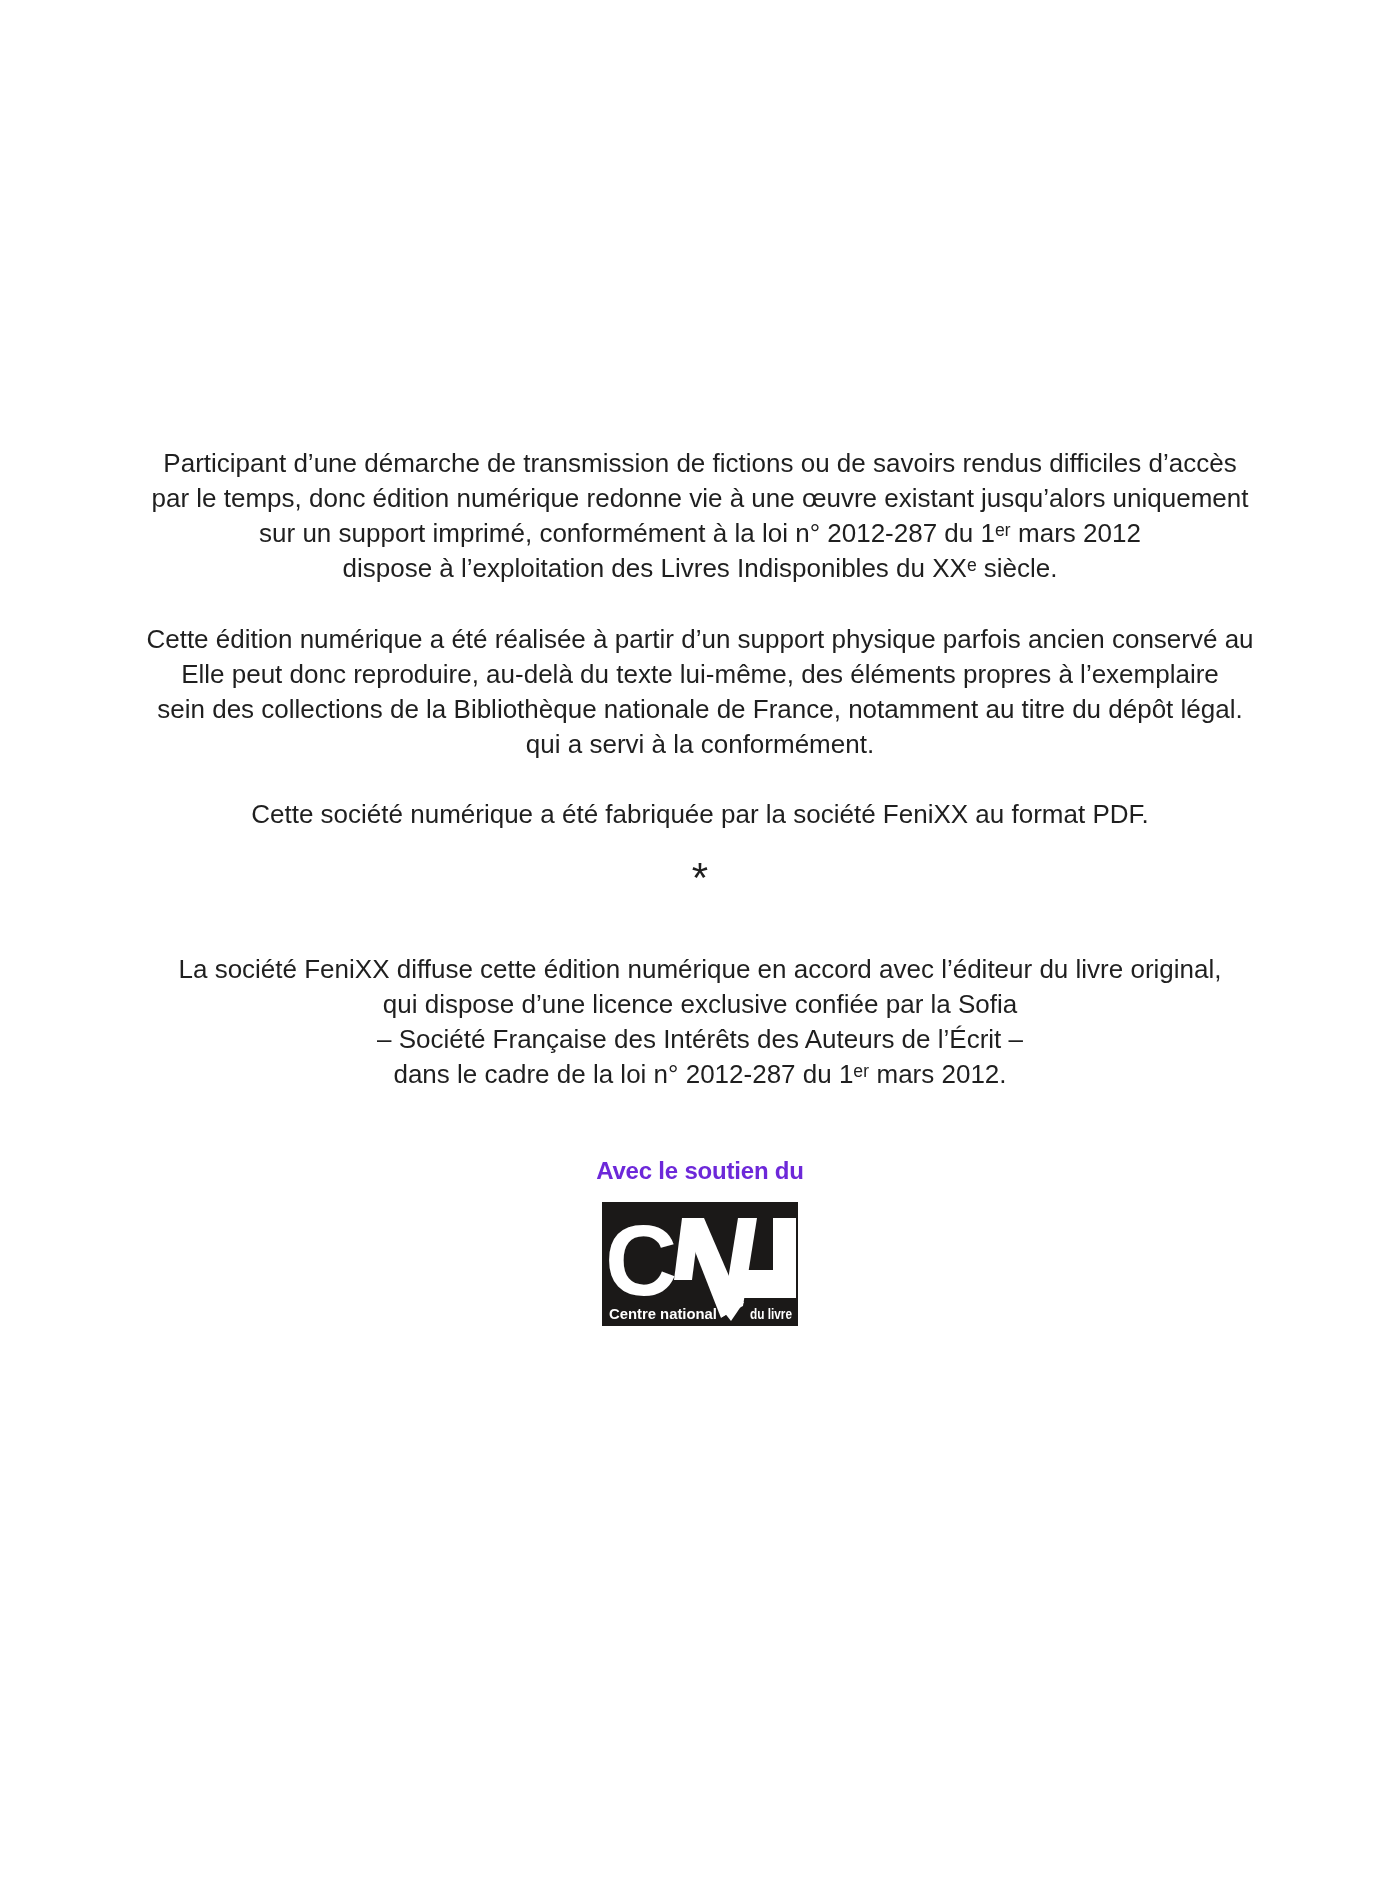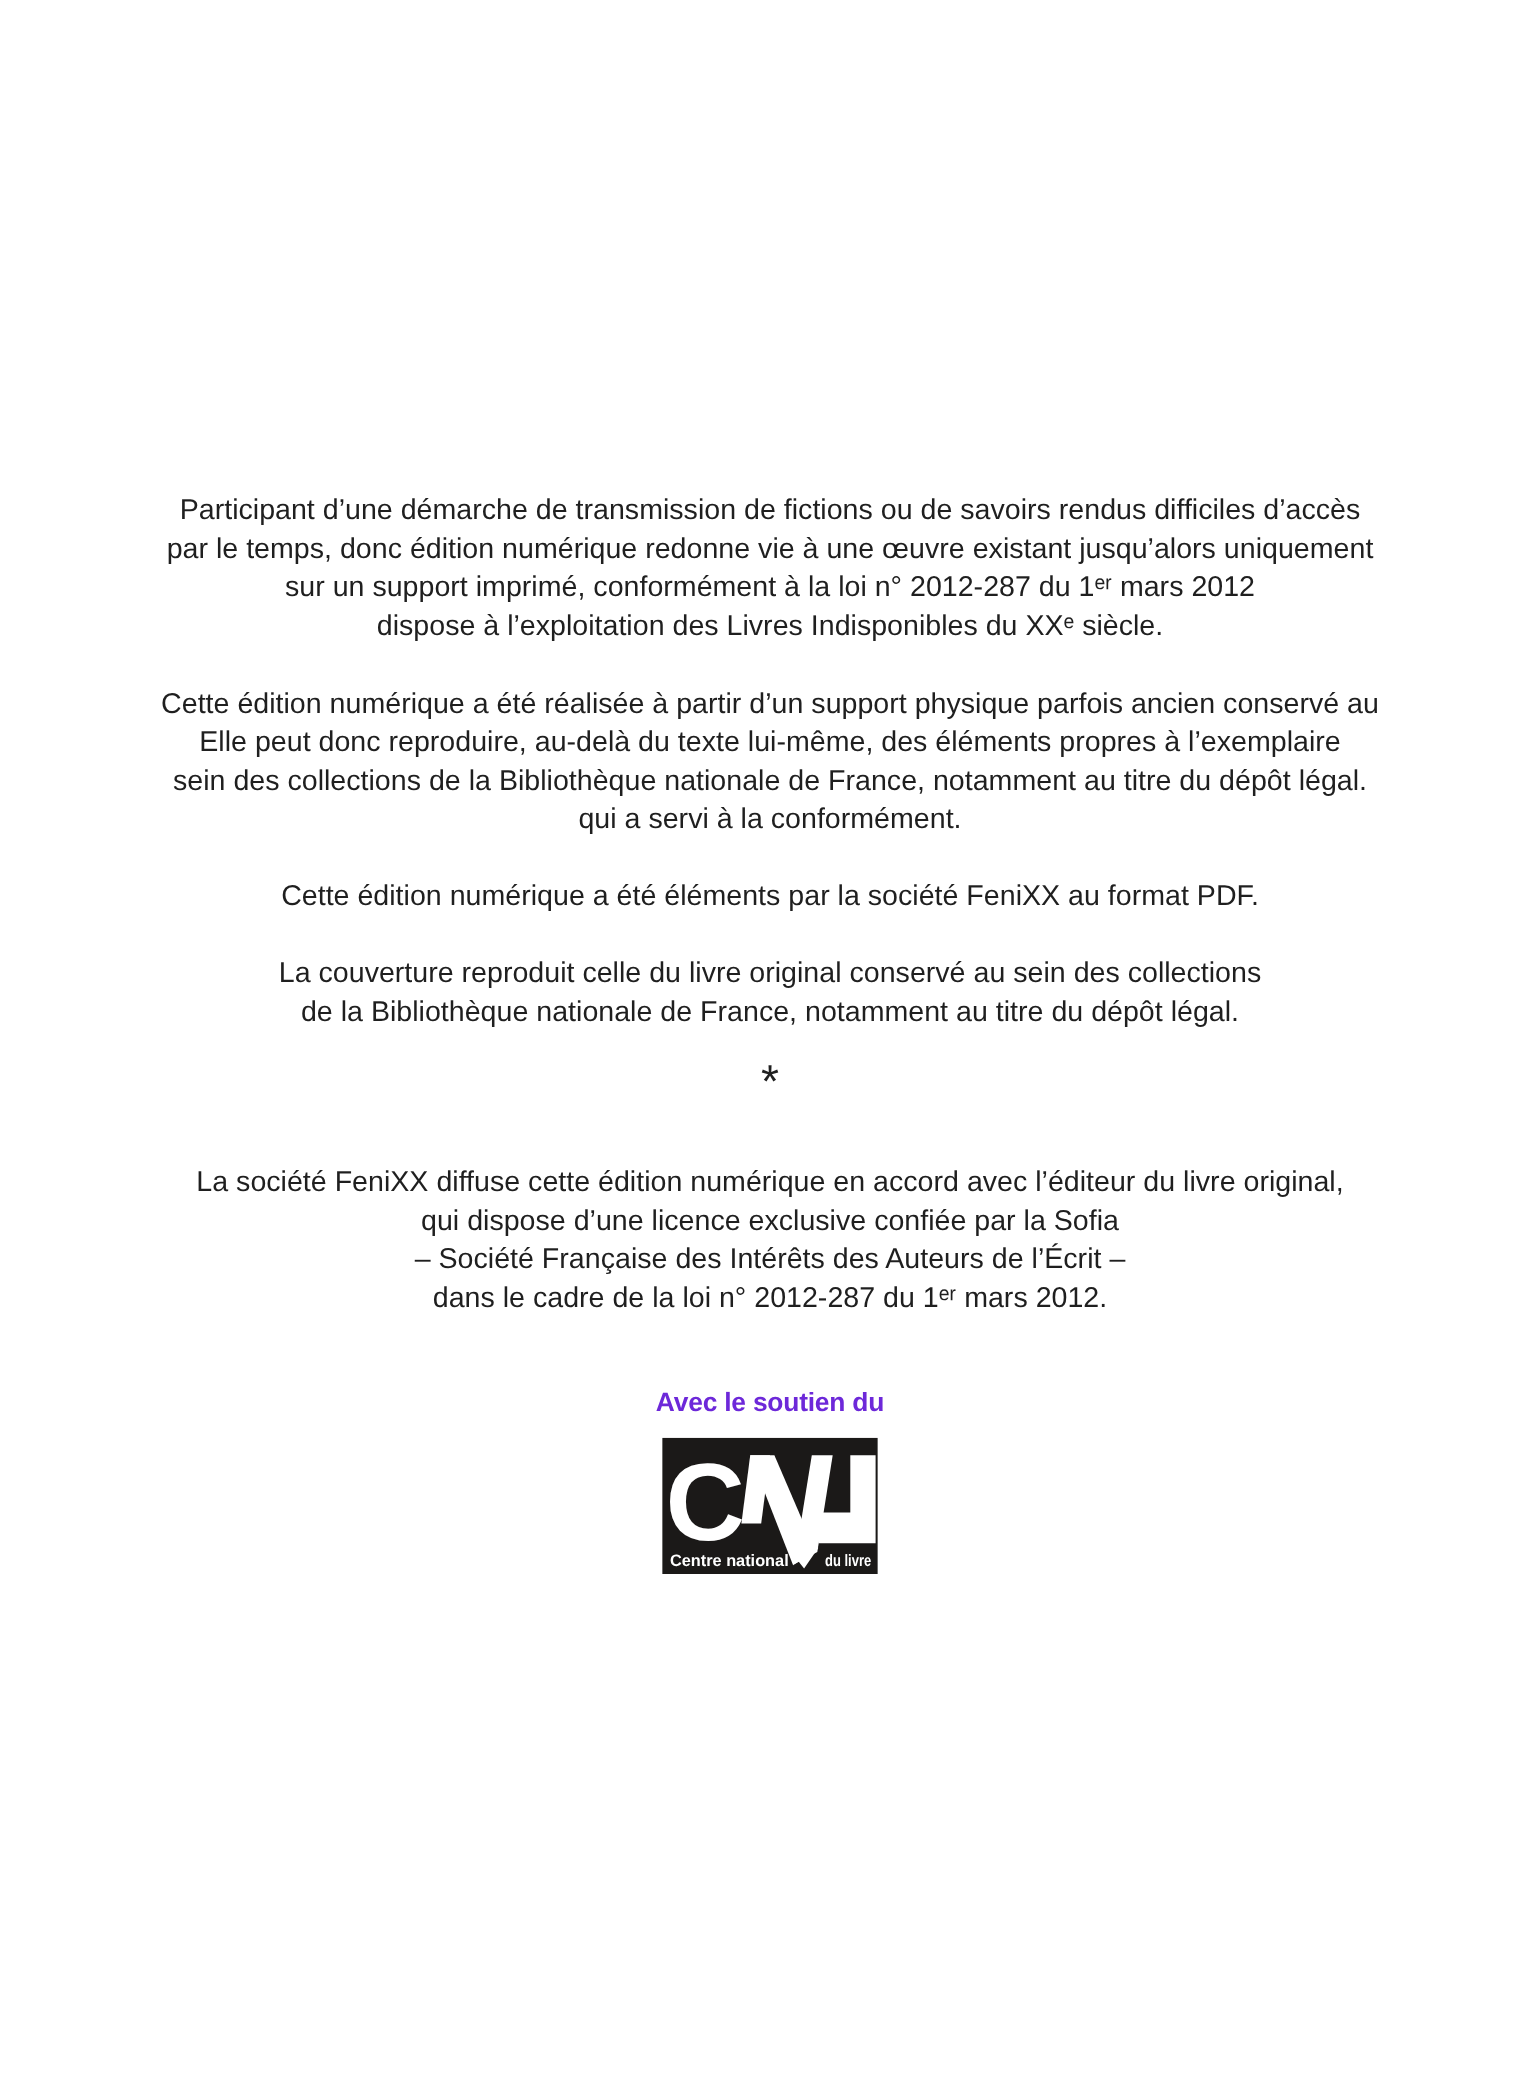--- a/index.html
+++ b/index.html
@@ -65,27 +65,23 @@
     </div>
 
     <div class="para p2">
       <div class="line">Cette édition numérique a été réalisée à partir d’un support physique parfois ancien conservé au</div>
       <div class="line">Elle peut donc reproduire, au-delà du texte lui-même, des éléments propres à l’exemplaire</div>
       <div class="line">sein des collections de la Bibliothèque nationale de France, notamment au titre du dépôt légal.</div>
       <div class="line">qui a servi à la conformément.</div>
     </div>
 
     <div class="para p3">
-      <div class="line">Cette édition numérique a été éléments par la société FeniXX au format PDF.</div>
+      <div class="line">Cette société numérique a été fabriquée par la société FeniXX au format PDF.</div>
     </div>
 
-    <div class="para p4">
-      <div class="line">La couverture reproduit celle du livre original conservé au sein des collections</div>
-      <div class="line">de la Bibliothèque nationale de France, notamment au titre du dépôt légal.</div>
-    </div>
 
     <div class="star">*</div>
 
     <div class="para p5">
       <div class="line">La société FeniXX diffuse cette édition numérique en accord avec l’éditeur du livre original,</div>
       <div class="line">qui dispose d’une licence exclusive confiée par la Sofia</div>
       <div class="line">– Société Française des Intérêts des Auteurs de l’Écrit –</div>
       <div class="line">dans le cadre de la loi n° 2012-287 du 1ᵉʳ mars 2012.</div>
     </div>
 

